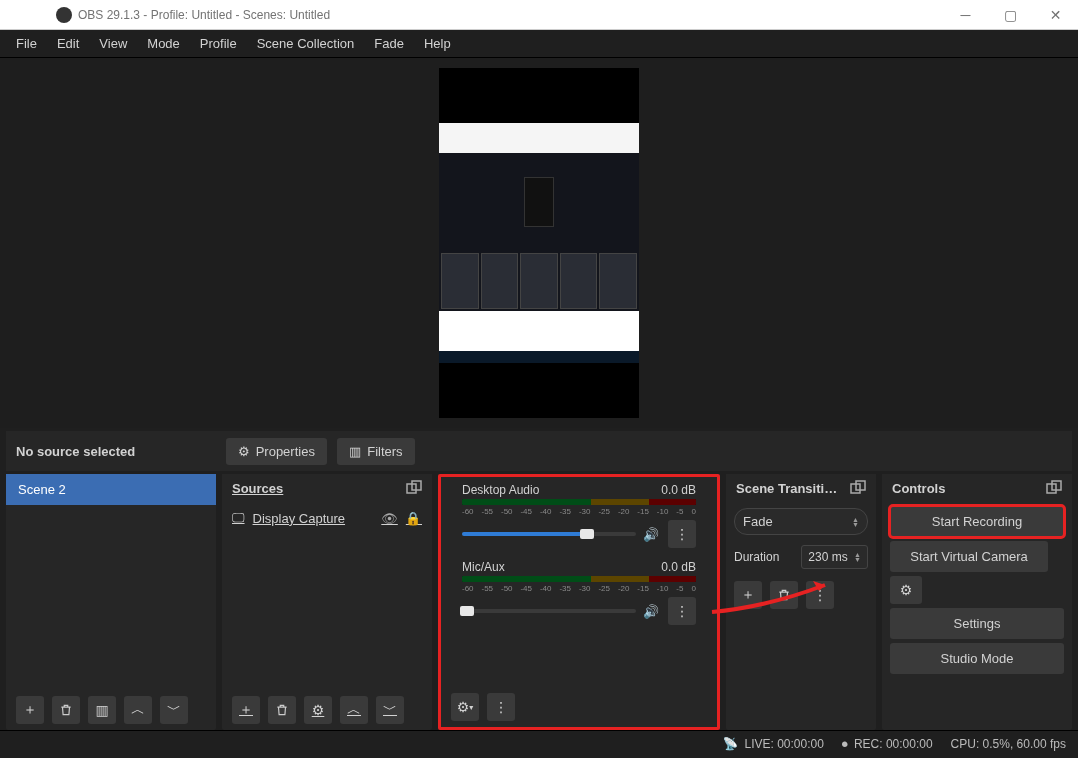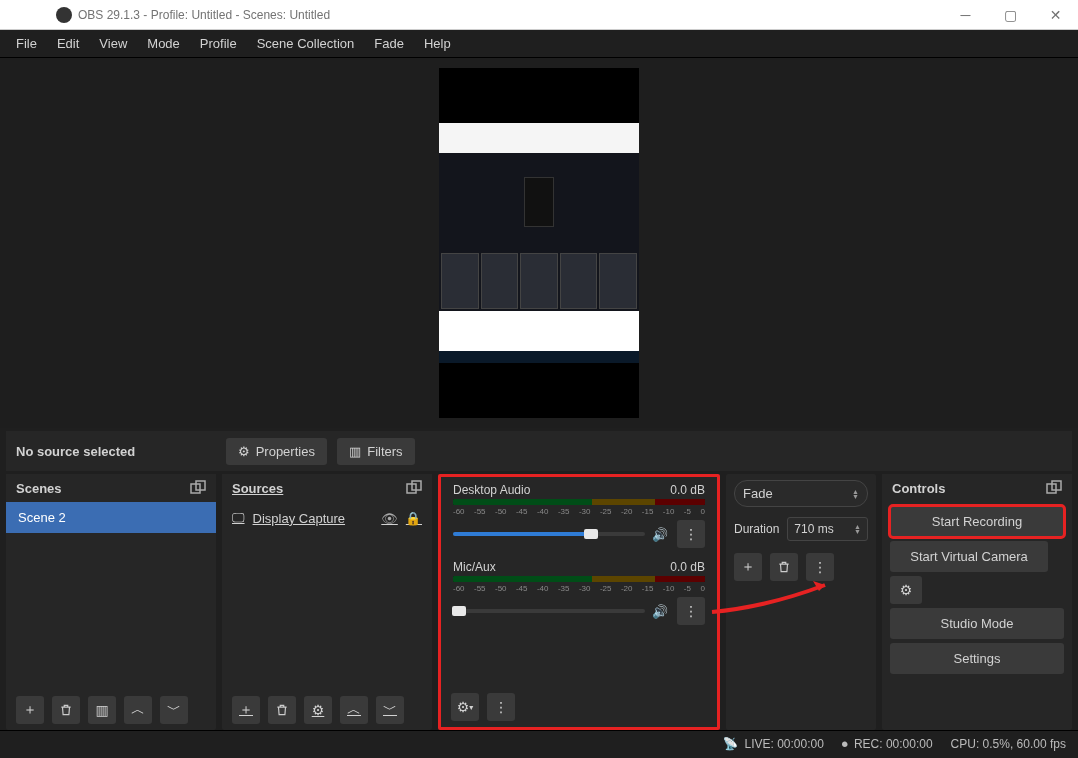--- a/index.html
+++ b/index.html
@@ -33,40 +33,40 @@
 .panel-footer { display:flex; gap:8px; padding:6px 10px; align-items:center;}
 .scenes { width:210px; }
 .scene-item { padding:8px 12px; cursor:pointer;}
 .scene-item.active { background:#3b6db3; color:#fff; }
 .sources { width:210px;text-decoration:underline; }
 .source-item { display:flex; align-items:center; justify-content:space-between; padding:8px 10px; cursor:pointer;}
 .source-item-left { display:flex;align-items:center;gap:8px;}
 .source-icons { display:flex; gap:8px; color:#aaa;}
 .audio-mixer { flex:1; border:3px solid #e62222; position:relative;}
 .audio-mixer .panel-header { background:#262626;}
-.audio-track { padding:6px 12px; }
+.audio-track { padding:6px 21px; }
 .track-label-row { display:flex; justify-content:space-between; font-size:12px; margin-bottom:2px;}
 .meter { height:6px; background:linear-gradient(90deg,#0a3 0%,#0a3 55%,#c90 55%,#c90 80%,#c00 80%,#c00 100%); border-radius:1px; position:relative; margin-bottom:2px;}
 .meter.dim::after{content:'';position:absolute;inset:0;background:rgba(0,0,0,0.55);}
 .ticks { display:flex; justify-content:space-between; font-size:8px; color:#888;}
 .slider-row { display:flex; align-items:center; gap:8px; margin-top:4px;}
 .slider-track { flex:1; height:4px; background:#3a3a3a; border-radius:2px; position:relative;}
 .slider-fill { height:100%; background:#2f7cd6; border-radius:2px; width:72%; }
 .slider-fill.short { width:3%; }
 .slider-thumb { width:14px; height:10px; background:#e8e8e8; border-radius:2px; position:absolute; top:-3px; left:72%; transform:translateX(-50%); }
 .slider-thumb.short{left:3%;}
 .icon-btn { width:28px; height:28px; background:#3a3a3a; border:none; border-radius:3px; color:#d2d2d2; display:inline-flex;align-items:center;justify-content:center; cursor:pointer; font-size:14px;}
 .transitions { width:150px; }
 .controls { width:190px;}
 .control-btn { display:block; width:calc(100% - 16px); margin:4px 8px; padding:8px; background:#3a3a3a; border:none; color:#d2d2d2; border-radius:3px; cursor:pointer; text-align:center; font-size:13px;}
 .control-btn.highlighted { outline:3px solid #e62222; outline-offset:-1px;}
 .vc-row { display:flex; gap:4px; margin:4px 8px;flex-direction:column;}
 .vc-row .control-btn{margin:0;flex:1;}
 .select { background:#2a2a2a; border:1px solid #444; padding:5px 8px; border-radius:13px; display:flex; justify-content:space-between; align-items:center; margin:6px 8px; cursor:pointer;}
-.duration-row{display:flex;align-items:center;gap:8px;padding:4px 8px;font-size:12px;}
+.duration-row{display:flex;align-items:center;gap:22px;padding:4px 8px;font-size:12px;}
 .duration-input{flex:1;background:#2a2a2a;border:1px solid #444;border-radius:3px;padding:4px 6px;display:flex;justify-content:space-between;align-items:center;}
 .trans-btns { display:flex; gap:8px; padding:8px; }
 .statusbar { height:26px; background:#1f1f1f; border-top:1px solid #000; display:flex; align-items:center; justify-content:flex-end; gap:18px; padding:0 12px; font-size:12px; color:#bbb;}
 .status-item { display:flex; align-items:center; gap:6px;}
 .pop-svg { fill:#aaa;}
 .arrow { position:absolute; right:-120px; top:100px; width:130px; height:40px; pointer-events:none;}
 svg { display:block; }
 .spinner{display:flex;flex-direction:column;font-size:7px;line-height:5px;color:#999;}
 </style>
 </head>
@@ -123,27 +123,20 @@
   </button>
   <button class="btn">
     <span>▥</span>
     <span>Filters</span>
   </button>
 </div>
 
 <div class="panels">
 
   <div class="panel scenes">
-    <div class="panel-header">
-      <span>Scenes</span>
-      <svg class="pop-icon pop-svg" viewBox="0 0 16 16">
-          <rect x="1" y="4" width="9" height="9" fill="none" stroke="#aaa" stroke-width="1.5"></rect>
-          <rect x="6" y="1" width="9" height="9" fill="none" stroke="#aaa" stroke-width="1.5"></rect>
-        </svg>
-    </div>
     <div class="panel-body">
       <div class="scene-item active">Scene 2</div>
     </div>
     <div class="panel-footer">
       <button class="icon-btn">＋</button>
       <button class="icon-btn">
           <svg width="14" height="14" viewBox="0 0 24 24" fill="none" stroke="#ccc" stroke-width="2">
             <path d="M4 7h16M9 7V4h6v3M6 7l1 13h10l1-13"></path>
           </svg>
         </button>
@@ -255,29 +248,36 @@
       <button class="icon-btn">⚙<span style="font-size:8px">▾</span></button>
       <button class="icon-btn">⋮</button>
     </div>
     <svg class="arrow" viewBox="0 0 130 40">
         <path d="M5 35 Q 60 30 118 8" stroke="#e62222" stroke-width="4" fill="none"></path>
         <path d="M118 8 l-12 -4 l6 10 z" fill="#e62222"></path>
       </svg>
   </div>
 
   <div class="panel transitions">
+    <div class="panel-header">
+      <span>Scene Transiti…</span>
+      <svg class="pop-icon pop-svg" viewBox="0 0 16 16">
+          <rect x="1" y="4" width="9" height="9" fill="none" stroke="#aaa" stroke-width="1.5"></rect>
+          <rect x="6" y="1" width="9" height="9" fill="none" stroke="#aaa" stroke-width="1.5"></rect>
+        </svg>
+    </div>
     <div class="panel-body">
       <div class="select">
         <span>Fade</span>
         <span class="spinner">▲<br>▼</span>
       </div>
       <div class="duration-row">
         <span>Duration</span>
         <div class="duration-input">
-          <span>710 ms</span>
+          <span>230 ms</span>
           <span class="spinner">▲<br>▼</span>
         </div>
       </div>
       <div class="trans-btns">
         <button class="icon-btn">＋</button>
         <button class="icon-btn">
             <svg width="14" height="14" viewBox="0 0 24 24" fill="none" stroke="#ccc" stroke-width="2">
               <path d="M4 7h16M9 7V4h6v3M6 7l1 13h10l1-13"></path>
             </svg>
           </button>
@@ -293,22 +293,22 @@
           <rect x="1" y="4" width="9" height="9" fill="none" stroke="#aaa" stroke-width="1.5"></rect>
           <rect x="6" y="1" width="9" height="9" fill="none" stroke="#aaa" stroke-width="1.5"></rect>
         </svg>
     </div>
     <div class="panel-body">
       <button class="control-btn highlighted">Start Recording</button>
       <div class="vc-row">
         <button class="control-btn">Start Virtual Camera</button>
         <button class="icon-btn" style="width:32px;">⚙</button>
       </div>
+      <button class="control-btn">Settings</button>
       <button class="control-btn">Studio Mode</button>
-      <button class="control-btn">Settings</button>
     </div>
   </div>
 </div>
 
 <div class="statusbar">
   <div class="status-item">
       <span>📡</span>
       <span>LIVE: 00:00:00</span>
     </div>
   <div class="status-item">

